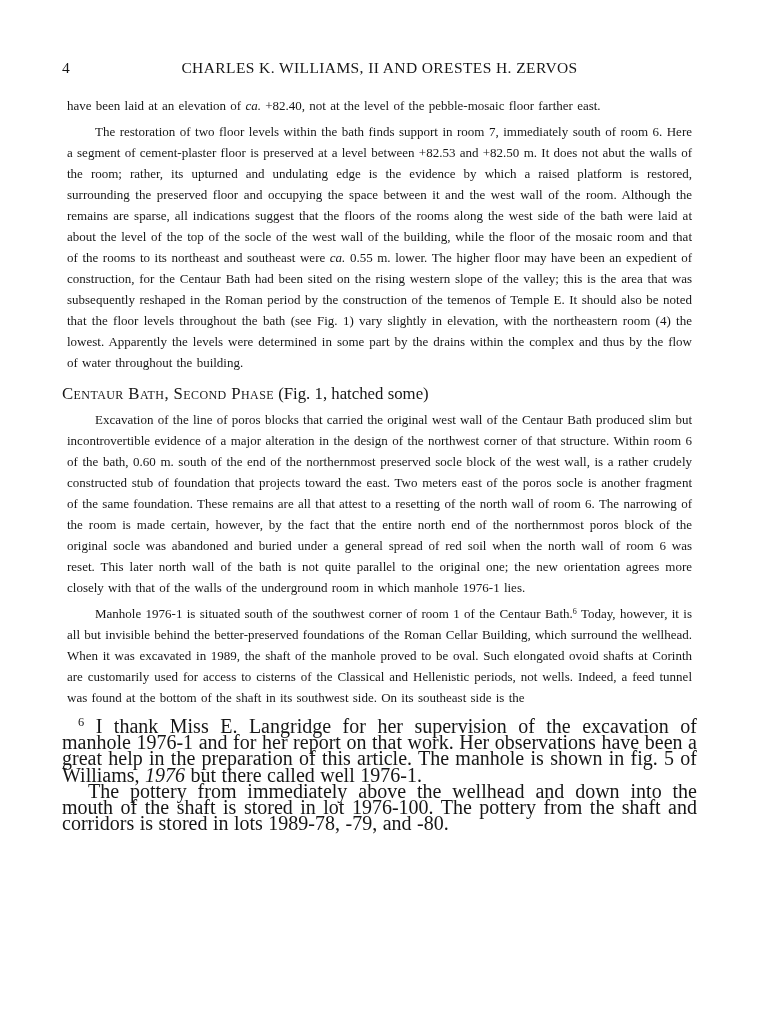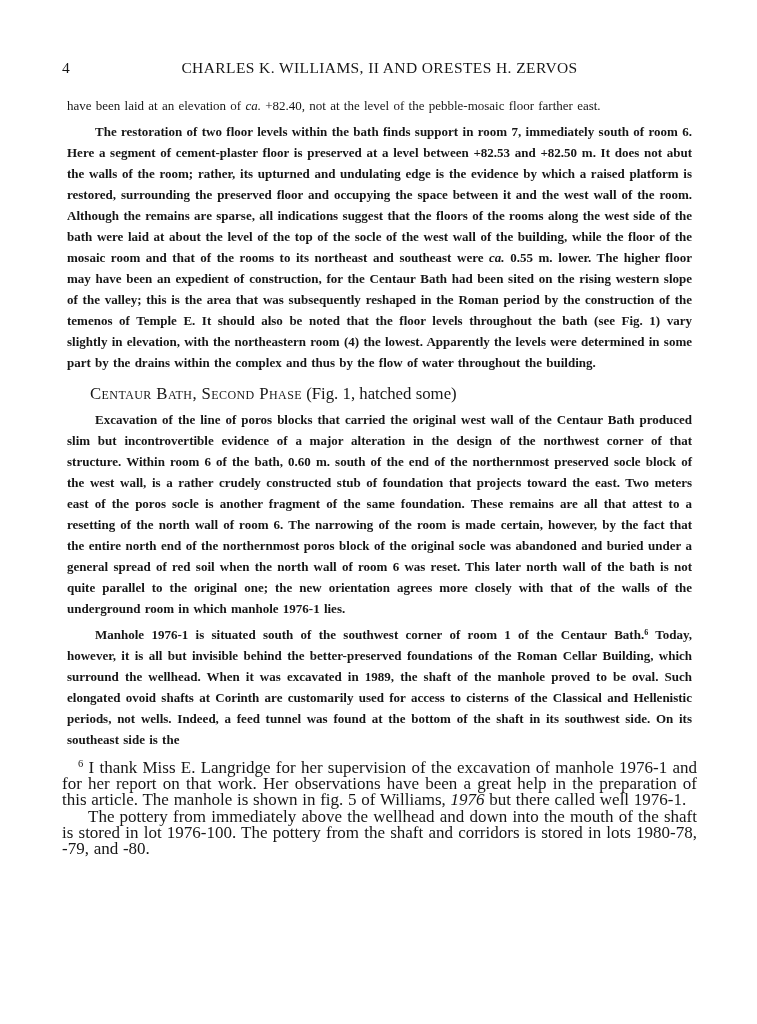--- a/index.html
+++ b/index.html
@@ -33,47 +33,46 @@
     letter-spacing: 0.4px;
     white-space: nowrap;
   }
   .article-body p.body-para {
     margin: 5px;
     font-size: 13px;
     line-height: 21px;
     text-align: justify;
     word-spacing: 1px;
   }
-  .article-body p.body-para.indent { text-indent: 28px; font-weight: bold; }
+  .article-body p.body-para.indent { text-indent: 28px; }
   .article-body h2.section-heading {
     margin: 10px 0 4px 0;
     font-size: 16.8px;
     line-height: 21px;
     font-weight: normal;
     text-align: left;
   }
   .sc {
     font-variant: small-caps;
     letter-spacing: 0.4px;
-    margin-left: 28px;
   }
   sup {
     font-size: 0.62em;
     line-height: 0;
     vertical-align: baseline;
     position: relative;
     top: -0.55em;
   }
   em { font-style: italic; }
   .footnotes {
     margin-top: 10px;
   }
   .footnotes p.footnote-para {
     margin: 0;
-    font-size: 17px;
+    font-size: 20px;
     line-height: 16.2px;
     text-align: justify;
     word-spacing: 0.5px;
   }
   .footnotes p.footnote-para:first-child { text-indent: 16px; }
   .footnotes p.footnote-para + p.footnote-para { text-indent: 26px; }
 </style>
 </head>
 <body>
 
@@ -86,15 +85,15 @@
   <main class="article-body">
       <p class="body-para"><span>have been laid at an elevation of </span><em>ca.</em><span> +82.40, not at the level of the pebble-mosaic floor farther east.</span></p>
       <p class="body-para indent"><span>The restoration of two floor levels within the bath finds support in room 7, immediately south of room 6. Here a segment of cement-plaster floor is preserved at a level between +82.53 and +82.50 m. It does not abut the walls of the room; rather, its upturned and undulating edge is the evidence by which a raised platform is restored, surrounding the preserved floor and occupying the space between it and the west wall of the room. Although the remains are sparse, all indications suggest that the floors of the rooms along the west side of the bath were laid at about the level of the top of the socle of the west wall of the building, while the floor of the mosaic room and that of the rooms to its northeast and southeast were </span><em>ca.</em><span> 0.55 m. lower. The higher floor may have been an expedient of construction, for the Centaur Bath had been sited on the rising western slope of the valley; this is the area that was subsequently reshaped in the Roman period by the construction of the temenos of Temple E. It should also be noted that the floor levels throughout the bath (see Fig. 1) vary slightly in elevation, with the northeastern room (4) the lowest. Apparently the levels were determined in some part by the drains within the complex and thus by the flow of water throughout the building.</span></p>
       <h2 class="section-heading"><span class="sc">Centaur Bath, Second Phase</span><span> (Fig. 1, hatched some)</span></h2>
       <p class="body-para indent"><span>Excavation of the line of poros blocks that carried the original west wall of the Centaur Bath produced slim but incontrovertible evidence of a major alteration in the design of the northwest corner of that structure. Within room 6 of the bath, 0.60 m. south of the end of the northernmost preserved socle block of the west wall, is a rather crudely constructed stub of foundation that projects toward the east. Two meters east of the poros socle is another fragment of the same foundation. These remains are all that attest to a resetting of the north wall of room 6. The narrowing of the room is made certain, however, by the fact that the entire north end of the northernmost poros block of the original socle was abandoned and buried under a general spread of red soil when the north wall of room 6 was reset. This later north wall of the bath is not quite parallel to the original one; the new orientation agrees more closely with that of the walls of the underground room in which manhole 1976-1 lies.</span></p>
       <p class="body-para indent"><span>Manhole 1976-1 is situated south of the southwest corner of room 1 of the Centaur Bath.</span><sup>6</sup><span> Today, however, it is all but invisible behind the better-preserved foundations of the Roman Cellar Building, which surround the wellhead. When it was excavated in 1989, the shaft of the manhole proved to be oval. Such elongated ovoid shafts at Corinth are customarily used for access to cisterns of the Classical and Hellenistic periods, not wells. Indeed, a feed tunnel was found at the bottom of the shaft in its southwest side. On its southeast side is the</span></p>
     </main>
 
   <footer class="footnotes">
       <p class="footnote-para"><sup>6</sup><span> I thank Miss E. Langridge for her supervision of the excavation of manhole 1976-1 and for her report on that work. Her observations have been a great help in the preparation of this article. The manhole is shown in fig. 5 of Williams, </span><em>1976</em><span> but there called well 1976-1.</span></p>
-      <p class="footnote-para"><span>The pottery from immediately above the wellhead and down into the mouth of the shaft is stored in lot 1976-100. The pottery from the shaft and corridors is stored in lots 1980-78, -79, and -80.</span></p>
+      <p class="footnote-para"><span>The pottery from immediately above the wellhead and down into the mouth of the shaft is stored in lot 1976-100. The pottery from the shaft and corridors is stored in lots 1989-78, -79, and -80.</span></p>
     </footer>
 </div>
 
 </body></html>

